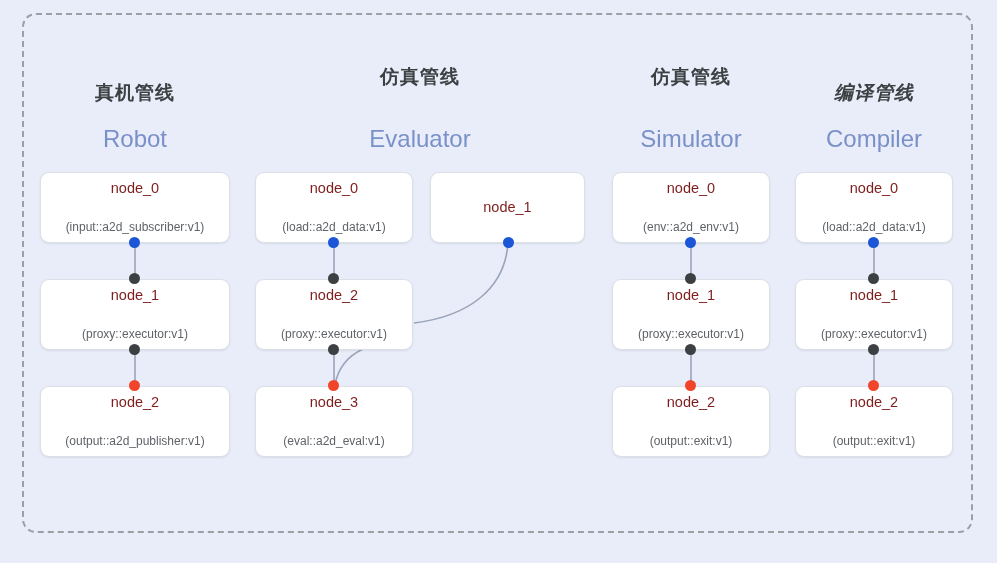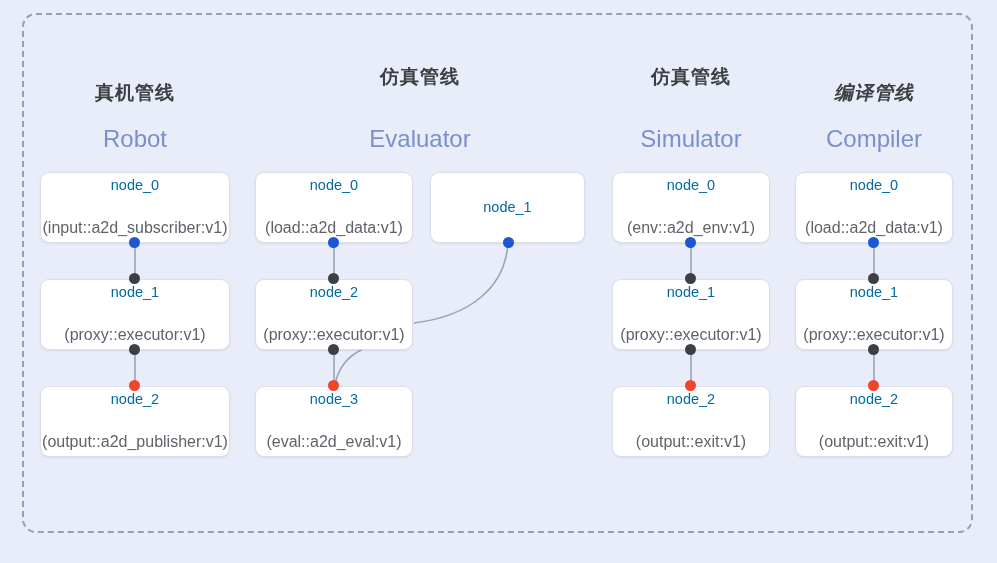--- a/index.html
+++ b/index.html
@@ -60,25 +60,25 @@
     border-radius: 9px;
     box-sizing: border-box;
     display: flex;
     flex-direction: column;
     align-items: center;
     justify-content: center;
     box-shadow: 0 1px 2px rgba(60,64,67,0.10);
   }
   .node-title {
     font-size: 14.5px;
-    color: #0369a1;
+    color: #7f1d1d;
     line-height: 1.45;
   }
   .node-sub {
-    font-size: 16px;
+    font-size: 12px;
     color: #5f6368;
     line-height: 1.45;
     white-space: nowrap;
     margin-top: 20px;
   }
   .port {
     position: absolute;
     width: 11px;
     height: 11px;
     border-radius: 50%;

